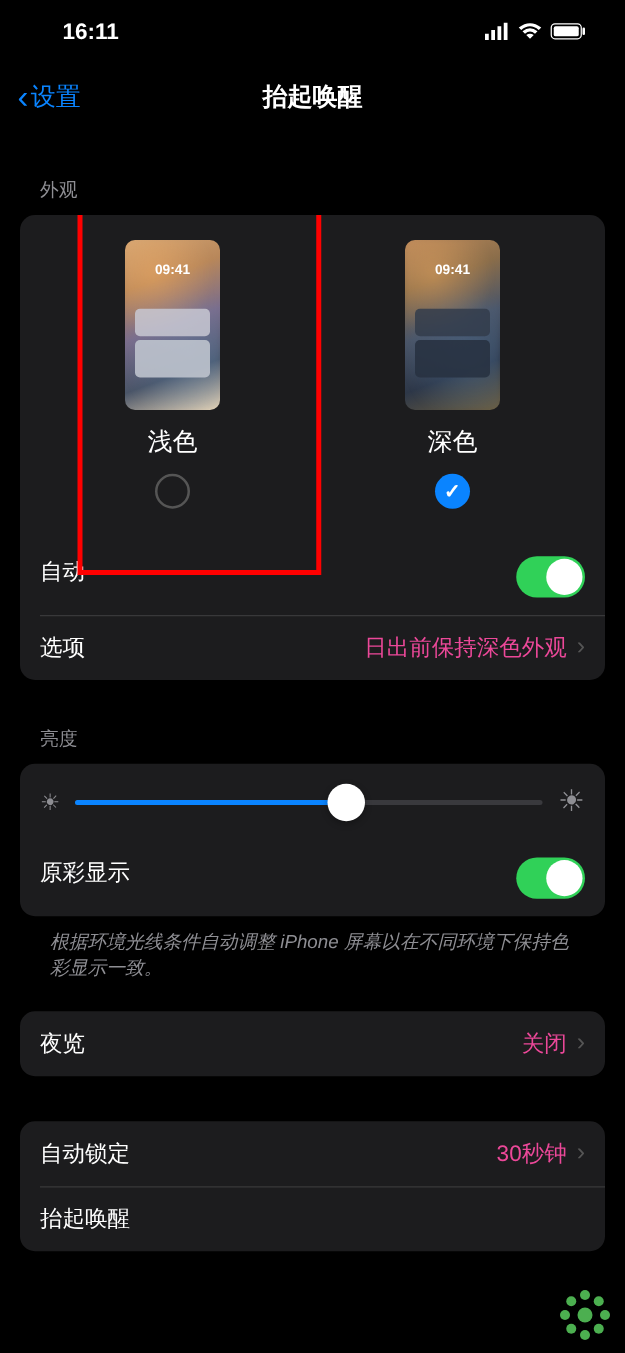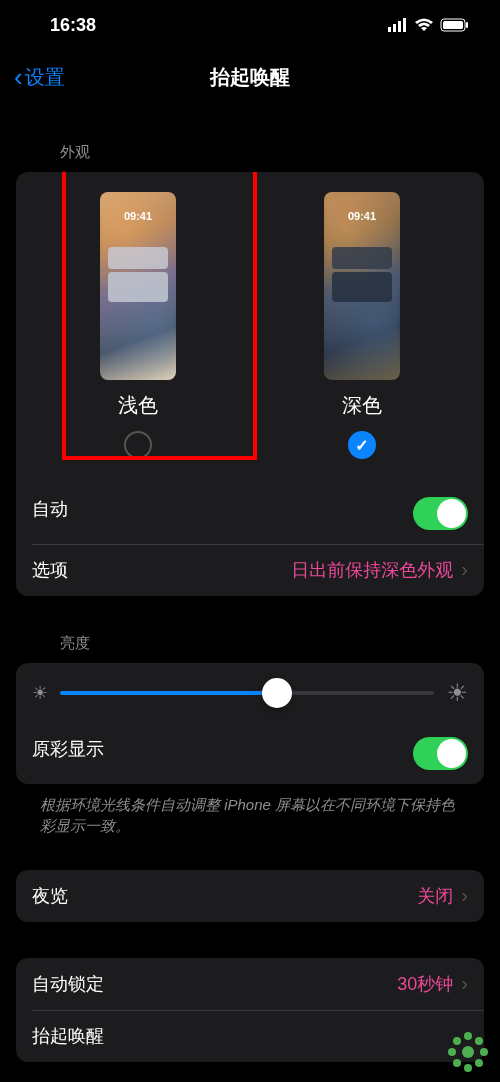--- a/index.html
+++ b/index.html
@@ -41,21 +41,20 @@
       position: absolute;
       left: 50%;
       transform: translateX(-50%);
       font-size: 20px;
       font-weight: 600;
     }
     .section-header {
       color: #8e8e93;
       font-size: 15px;
       padding: 38px 32px 10px;
-      margin-left: 28px;
     }
     .cell-group {
       background: #1c1c1e;
       margin: 0 16px;
       border-radius: 12px;
       overflow: hidden;
     }
     .appearance-row {
       display: flex;
       padding: 20px 10px 24px;
@@ -73,21 +72,21 @@
       border: 4px solid #ff0000;
       left: 46px;
       top: -8px;
       width: 195px;
       height: 296px;
       pointer-events: none;
       z-index: 10;
     }
     .phone-preview {
       width: 76px;
-      height: 188px;
+      height: 136px;
       border-radius: 8px;
       position: relative;
       overflow: hidden;
     }
     .phone-preview.light {
       background: linear-gradient(160deg, #d4a574 0%, #b8875a 25%, #7a6d8c 50%, #4a5568 75%, #e8d5b7 100%);
     }
     .phone-preview.dark {
       background: linear-gradient(160deg, #b8875a 0%, #8a6d4a 25%, #4a5568 50%, #2d3748 75%, #6b5d3f 100%);
     }
@@ -224,21 +223,21 @@
       height: 44px;
     }
     .wm-text { display: flex; flex-direction: column; }
     .wm-title { color: #4caf50; font-size: 16px; font-weight: bold; }
     .wm-url { color: #4caf50; font-size: 11px; }
   </style>
 </head>
 <body>
 
 <div class="status-bar">
-  <span>16:38</span>
+  <span>16:11</span>
   <div class="status-right">
     <svg width="20" height="14" viewBox="0 0 20 14">
         <rect x="0" y="9" width="3" height="5" fill="#fff"></rect>
         <rect x="5" y="6" width="3" height="8" fill="#fff"></rect>
         <rect x="10" y="3" width="3" height="11" fill="#fff"></rect>
         <rect x="15" y="0" width="3" height="14" fill="#fff"></rect>
       </svg>
     <svg width="20" height="14" viewBox="0 0 20 14">
         <path d="M10 13 L7 10 Q10 8 13 10 Z M4 7 Q10 2 16 7 L14 9 Q10 5.5 6 9 Z M1 4 Q10 -3 19 4 L17 6 Q10 0 3 6 Z" fill="#fff"></path>
       </svg>
@@ -311,21 +310,21 @@
   <div class="cell">
     <span class="cell-label">原彩显示</span>
     <div class="toggle on">
         <div class="toggle-thumb"></div>
       </div>
   </div>
 </div>
 
 <div class="footer-text">根据环境光线条件自动调整 iPhone 屏幕以在不同环境下保持色彩显示一致。</div>
 
-<div class="cell-group" style="margin-top:24px;">
+<div class="cell-group" style="margin-top:14px;">
   <div class="cell">
     <span class="cell-label">夜览</span>
     <span class="cell-value">关闭</span>
     <span class="chevron">›</span>
   </div>
 </div>
 
 <div class="cell-group" style="margin-top:36px;">
   <div class="cell">
     <span class="cell-label">自动锁定</span>

